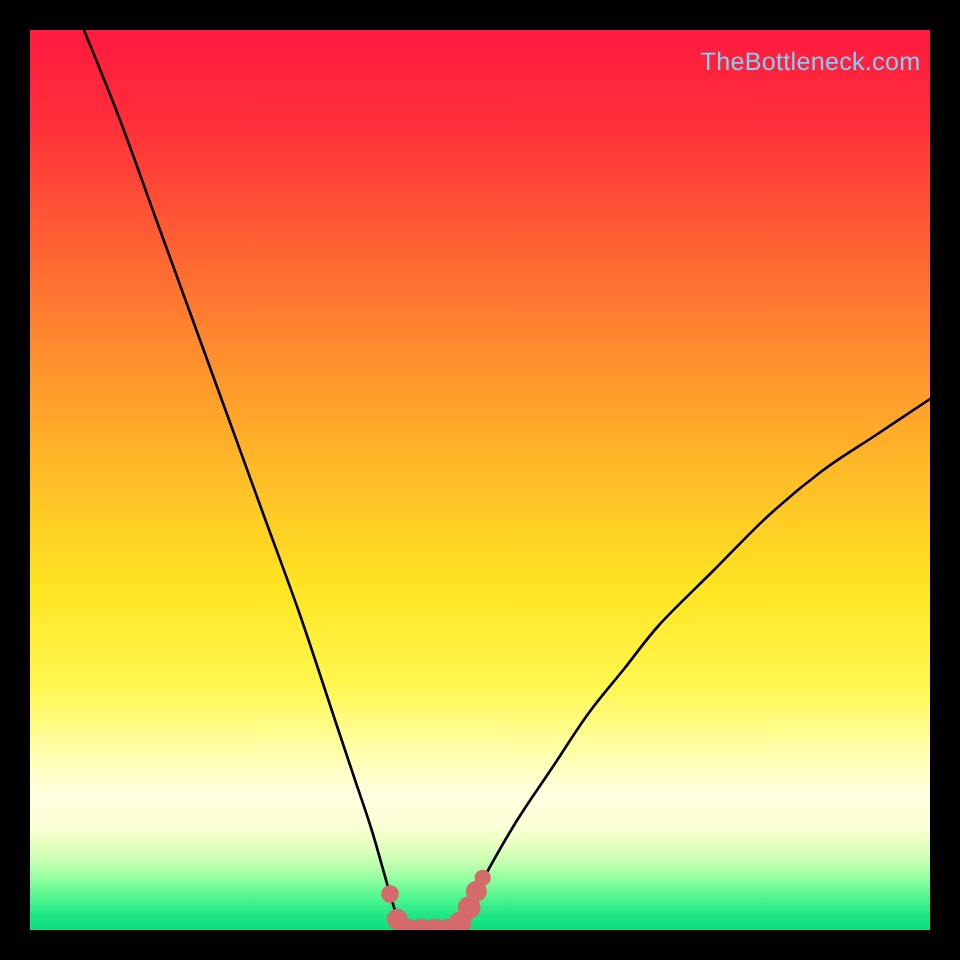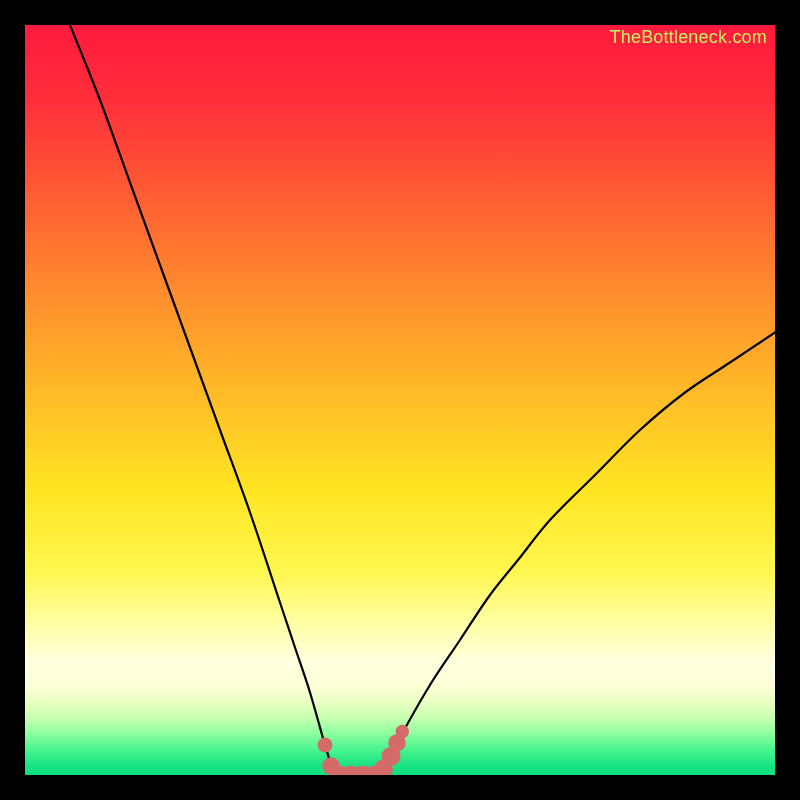--- a/index.html
+++ b/index.html
@@ -13,25 +13,25 @@
   .plot-area {
     position: absolute;
     left: 25px;
     top: 25px;
     width: 750px;
     height: 750px;
     overflow: hidden;
   }
   .watermark {
     position: absolute;
-    top: 2px;
+    top: 15px;
     right: 8px;
     font-family: Arial, Helvetica, sans-serif;
-    font-size: 18px;
-    color: #bef264;
+    font-size: 21px;
+    color: #7dd3fc;
     font-weight: 500;
     letter-spacing: 0.2px;
     z-index: 10;
   }
   svg { display: block; }
 </style>
 </head>
 <body>
 
 <div class="frame">

